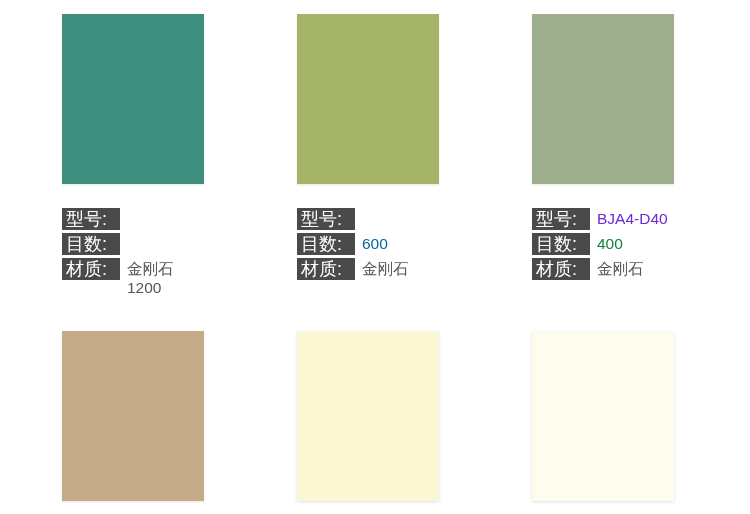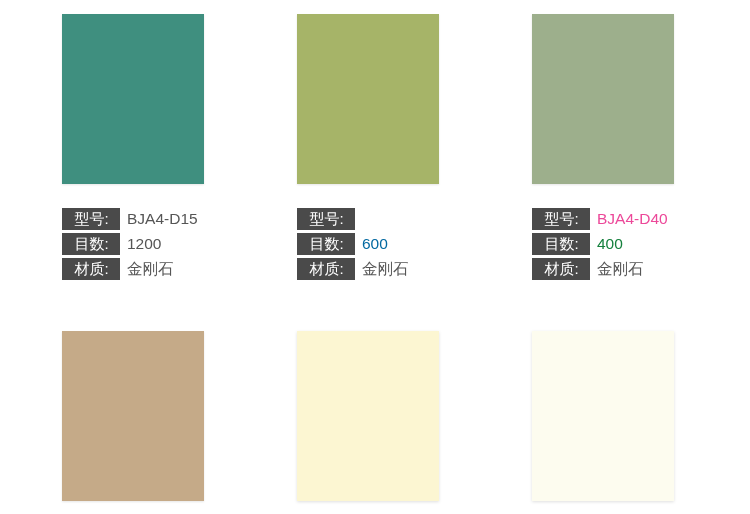--- a/index.html
+++ b/index.html
@@ -48,52 +48,50 @@
   }
   .spec-row {
     display: flex;
     align-items: stretch;
     height: 22px;
     margin-bottom: 3px;
   }
   .spec-key {
     background: #4a4a4a;
     color: #ffffff;
-    font-size: 15px;
+    font-size: 18px;
     line-height: 22px;
     padding: 0 3px 14px 4px;
     letter-spacing: 0px;
     white-space: nowrap;
     box-sizing: border-box;
     min-width: 58px;
-    text-align: center;
   }
   .spec-val {
     color: #555555;
     font-size: 15.5px;
     line-height: 22px;
     padding-left: 7px;
     white-space: nowrap;
   }
 </style>
 </head>
 <body style="background: rgb(255, 255, 255);">
 
 <div id="product-grid">
 
   <div class="product-cell row-0 col-0">
     <div class="swatch" style="background: rgb(63, 143, 127);"></div>
     <div class="spec-block">
       <div class="spec-row">
         <span class="spec-key" style="background: rgb(74, 74, 74); color: rgb(255, 255, 255);">型号:</span>
-        <span class="spec-val" style="color: rgb(85, 85, 85);">BJA4-D15</span>
       </div>
       <div class="spec-row">
         <span class="spec-key" style="background: rgb(74, 74, 74); color: rgb(255, 255, 255);">目数:</span>
-        <span class="spec-val" style="color: rgb(85, 85, 85);">1200</span>
+        <span class="spec-val" style="color: rgb(85, 85, 85); margin-top: 44px;">1200</span>
       </div>
       <div class="spec-row">
         <span class="spec-key" style="background: rgb(74, 74, 74); color: rgb(255, 255, 255);">材质:</span>
         <span class="spec-val" style="color: rgb(85, 85, 85);">金刚石</span>
       </div>
     </div>
   </div>
 
   <div class="product-cell row-0 col-1">
     <div class="swatch" style="background: rgb(166, 180, 104);"></div>
@@ -110,21 +108,21 @@
         <span class="spec-val" style="color: rgb(85, 85, 85);">金刚石</span>
       </div>
     </div>
   </div>
 
   <div class="product-cell row-0 col-2">
     <div class="swatch" style="background: rgb(157, 175, 140);"></div>
     <div class="spec-block">
       <div class="spec-row">
         <span class="spec-key" style="background: rgb(74, 74, 74); color: rgb(255, 255, 255);">型号:</span>
-        <span class="spec-val" style="color: #ec4899;">BJA4-D40</span>
+        <span class="spec-val" style="color: #6d28d9;">BJA4-D40</span>
       </div>
       <div class="spec-row">
         <span class="spec-key" style="background: rgb(74, 74, 74); color: rgb(255, 255, 255);">目数:</span>
         <span class="spec-val" style="color: #15803d;">400</span>
       </div>
       <div class="spec-row">
         <span class="spec-key" style="background: rgb(74, 74, 74); color: rgb(255, 255, 255);">材质:</span>
         <span class="spec-val" style="color: rgb(85, 85, 85);">金刚石</span>
       </div>
     </div>

